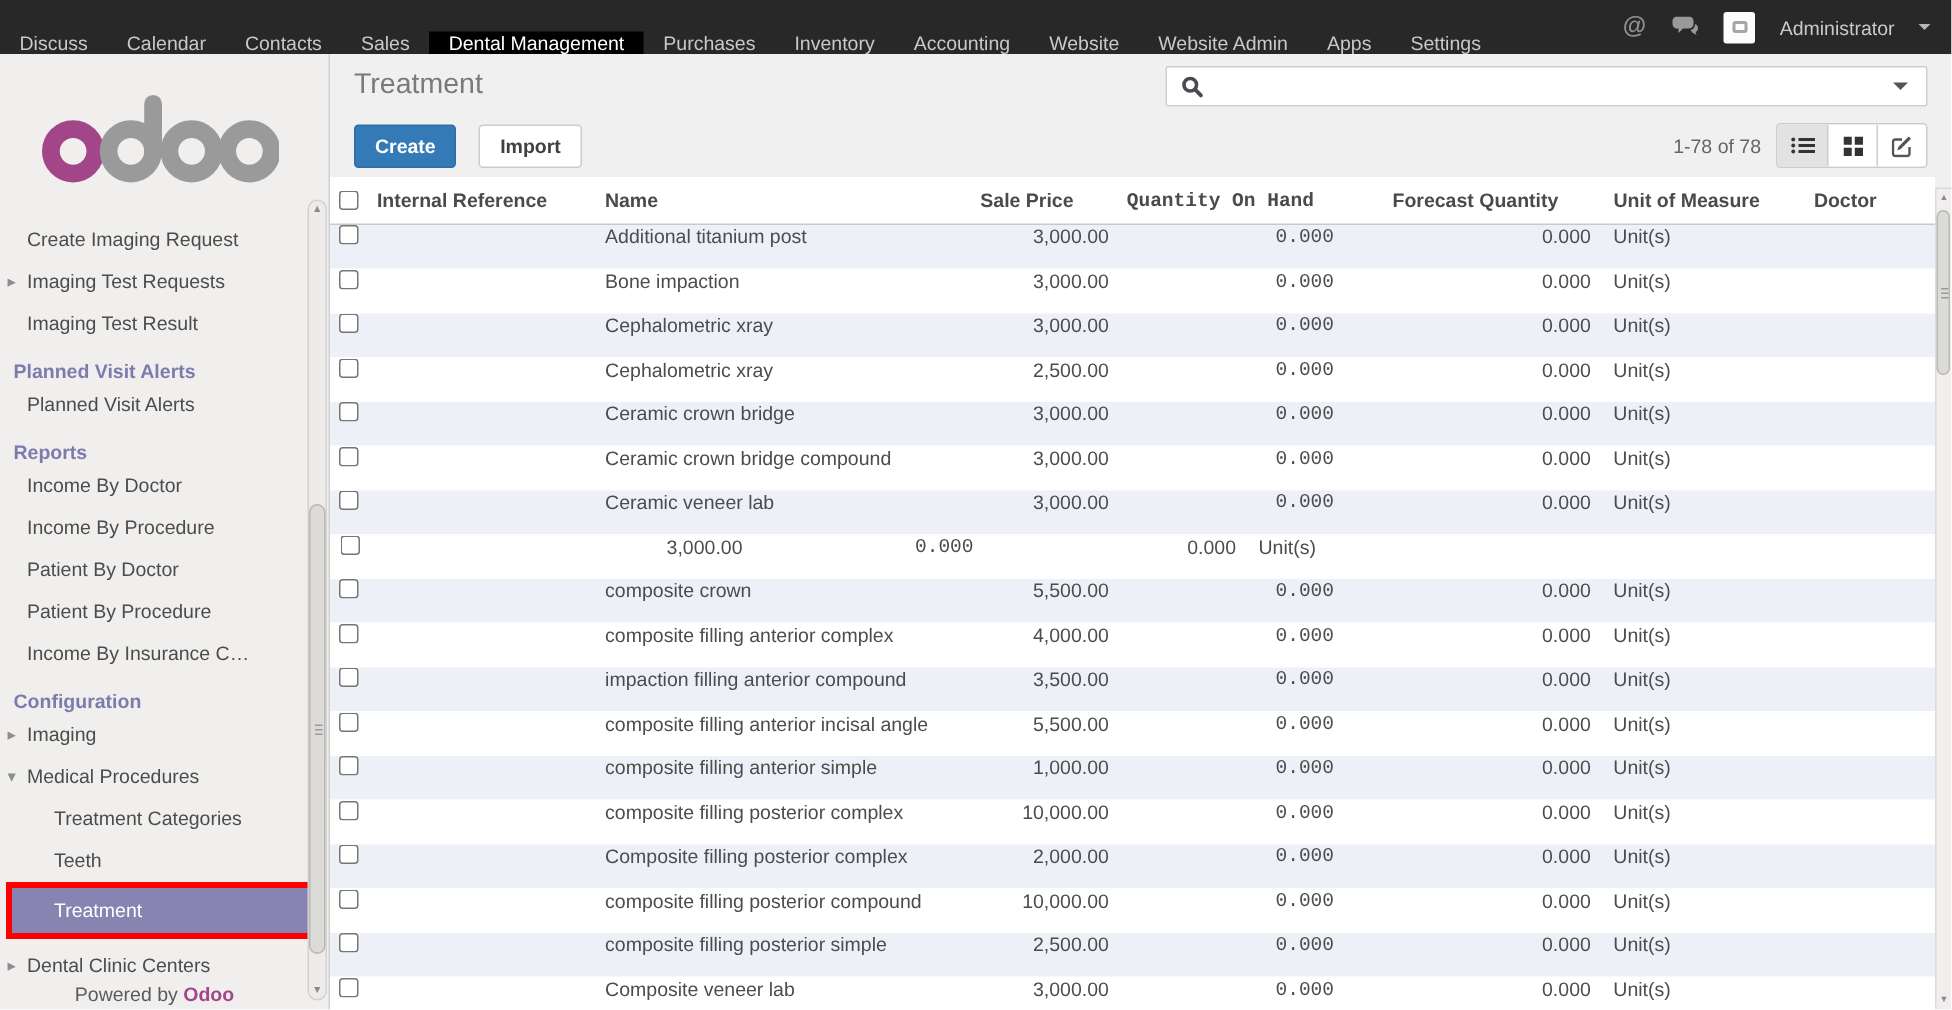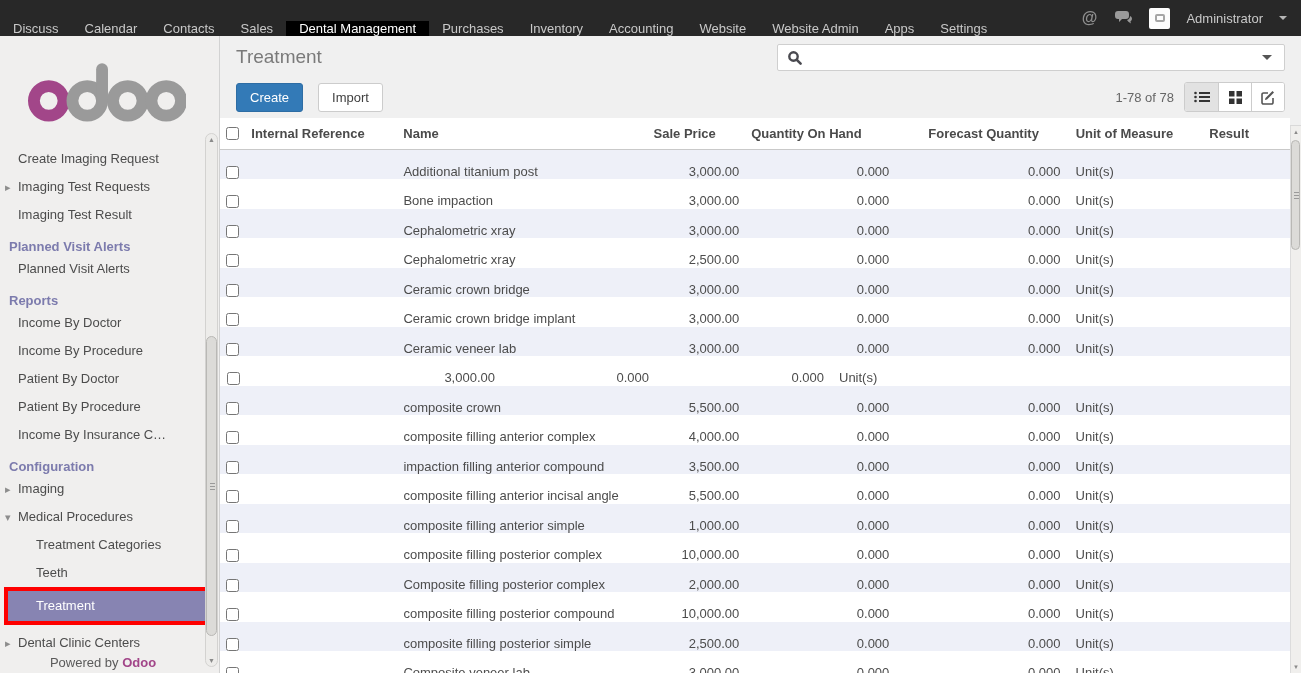--- a/index.html
+++ b/index.html
@@ -62,47 +62,47 @@
   .searchbox { position:absolute; top:8px; right:16px; width:508px; height:27px;
     background:#fff; border:1px solid #cfcfcf; border-radius:2px;
     display:flex; align-items:center; }
   .searchbox svg { margin-left:9px; }
   .search-input { flex:1; border:none; outline:none; height:100%; font-size:13px;
     padding:0 8px; background:transparent; }
   .search-caret { width:0; height:0; border-left:5px solid transparent;
     border-right:5px solid transparent; border-top:5px solid #555; margin-right:12px;
     cursor:pointer; }
   .btn-row { position:absolute; left:16px; top:47px; display:flex; gap:15px; }
-  .btn { font-size:13px; border-radius:3px; padding:6px 13px; cursor:pointer; }
+  .btn { font-size:13px; border-radius:3px; padding:6px 13px; cursor:pointer;font-weight:bold; }
   .btn-primary { background:#337ab7; border:1px solid #2e6da4; color:#fff; }
   .btn-default { background:#fff; border:1px solid #ccc; color:#404040; }
   .pager-zone { position:absolute; right:16px; top:46px; display:flex; align-items:center; }
   .pager-text { font-size:13px; color:#666; margin-right:10px; }
   .switcher { display:flex; border:1px solid #ccc; border-radius:3px; overflow:hidden;
     background:#fff; }
   .sw-btn { width:33px; height:28px; display:flex; align-items:center;
     justify-content:center; border-left:1px solid #ccc; cursor:pointer; background:#fff; }
   .sw-btn:first-child { border-left:none; }
   .sw-btn.active { background:#e2e2e2; }
 
   
   .listview { position:absolute; left:220px; top:118px; width:1070px; bottom:0;
     background:#fff; overflow:hidden; }
   .thead { display:flex; height:32px; align-items:center; background:#fff;
     border-bottom:1px solid #c9c9c9; font-weight:bold; font-size:13px; color:#4a4a4a; }
-  .trow { display:flex; height:29.5px; align-items:flex-end; font-size:13px;
+  .trow { display:flex; height:29.5px; align-items:flex-start; font-size:13px;
     color:#4c4c4c; border-bottom:1px solid #fff; cursor:pointer; }
   .trow.striped { background:#eef0f8; }
   .cell { overflow:hidden; white-space:nowrap; }
   .c-check { width:26px; display:flex; justify-content:center; }
   .c-check input { width:13px; height:13px; cursor:pointer; }
   .c-ref  { width:154px; padding-left:6px; }
   .c-name { width:258px; padding-left:8px; }
   .c-price { width:100px; text-align:right; padding-right:5px; }
-  .c-qty   { width:154px; text-align:right; padding-right:5px; }
+  .c-qty   { width:154px; text-align:right; padding-right:5px;font-family:Liberation Mono, monospace; }
   .c-fore  { width:148px; text-align:right; padding-right:5px;margin-left:27px; }
   .c-uom   { width:137px; padding-left:10px; }
   .c-bar   { width:93px;  padding-left:10px; }
   .thead .c-price, .thead .c-qty, .thead .c-fore { text-align:left; padding-left:7px; }
 
   
   .tb-scroll { position:absolute; right:0; top:126px; width:11px; bottom:0;
     background:#f0efed; border-left:1px solid #dcdcdc; }
   .tb-scroll .arr { position:absolute; left:0; width:10px; text-align:center;
     font-size:6px; color:#8a8a8a; }
@@ -237,21 +237,21 @@
     <div class="thead" id="table-head">
       <div class="cell c-check">
         <input type="checkbox" style="">
       </div>
     <div class="cell c-ref">Internal Reference</div>
         <div class="cell c-name">Name</div>
         <div class="cell c-price">Sale Price</div>
         <div class="cell c-qty">Quantity On Hand</div>
         <div class="cell c-fore">Forecast Quantity</div>
         <div class="cell c-uom">Unit of Measure</div>
-        <div class="cell c-bar">Result</div>
+        <div class="cell c-bar">Doctor</div>
       </div>
     <div id="table-body">
         <div class="trow striped">
           <div class="cell c-check">
             <input type="checkbox" style="">
           </div>
           <div class="cell c-ref"></div>
           <div class="cell c-name">Additional titanium post</div>
           <div class="cell c-price">3,000.00</div>
           <div class="cell c-qty">0.000</div>
@@ -305,21 +305,21 @@
           <div class="cell c-qty">0.000</div>
           <div class="cell c-fore">0.000</div>
           <div class="cell c-uom">Unit(s)</div>
           <div class="cell c-bar"></div>
         </div>
         <div class="trow">
           <div class="cell c-check">
             <input type="checkbox" style="">
           </div>
           <div class="cell c-ref"></div>
-          <div class="cell c-name">Ceramic crown bridge implant</div>
+          <div class="cell c-name">Ceramic crown bridge compound</div>
           <div class="cell c-price">3,000.00</div>
           <div class="cell c-qty">0.000</div>
           <div class="cell c-fore">0.000</div>
           <div class="cell c-uom">Unit(s)</div>
           <div class="cell c-bar"></div>
         </div>
         <div class="trow striped">
           <div class="cell c-check">
             <input type="checkbox" style="">
           </div>

